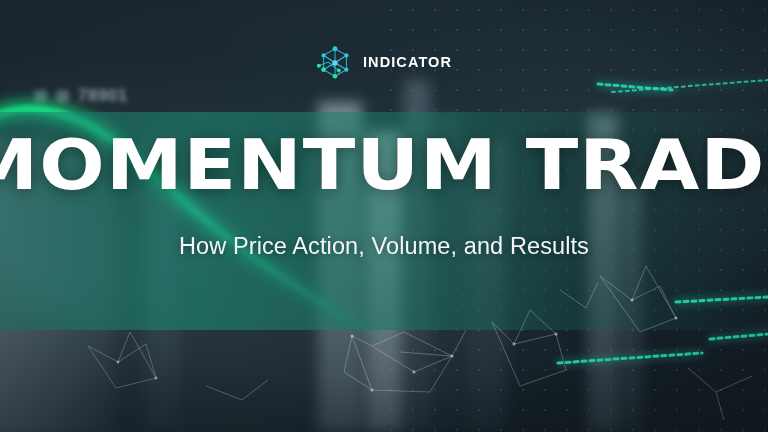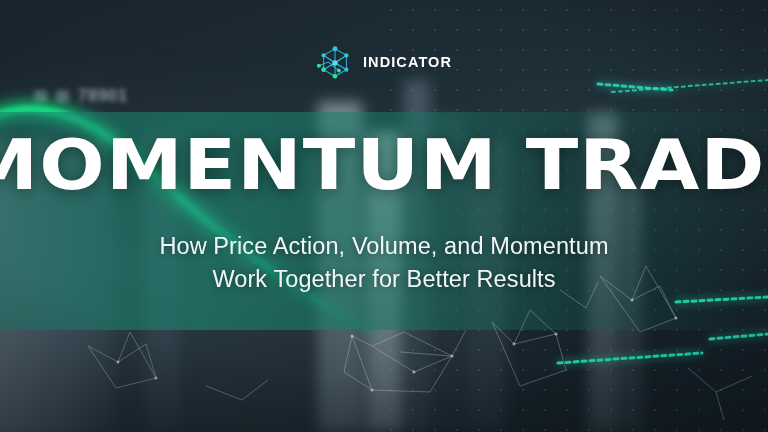--- a/index.html
+++ b/index.html
@@ -251,18 +251,17 @@
         <circle cx="20" cy="20" r="2.8" fill="#5ad9e8"></circle>
       </svg>
       <div class="logo-text">
         <span>INDICATOR</span>
       </div>
     </div>
 
     <div class="title">MOMENTUM TRADING</div>
 
     <div class="subtitle">
-      <span>How Price Action, Volume, and Momentum</span>
-      <span>Work Together for Better Results</span>
+      <span>How Price Action, Volume, and Results</span>
     </div>
 
   </div>
 </div>
 
 </body></html>

